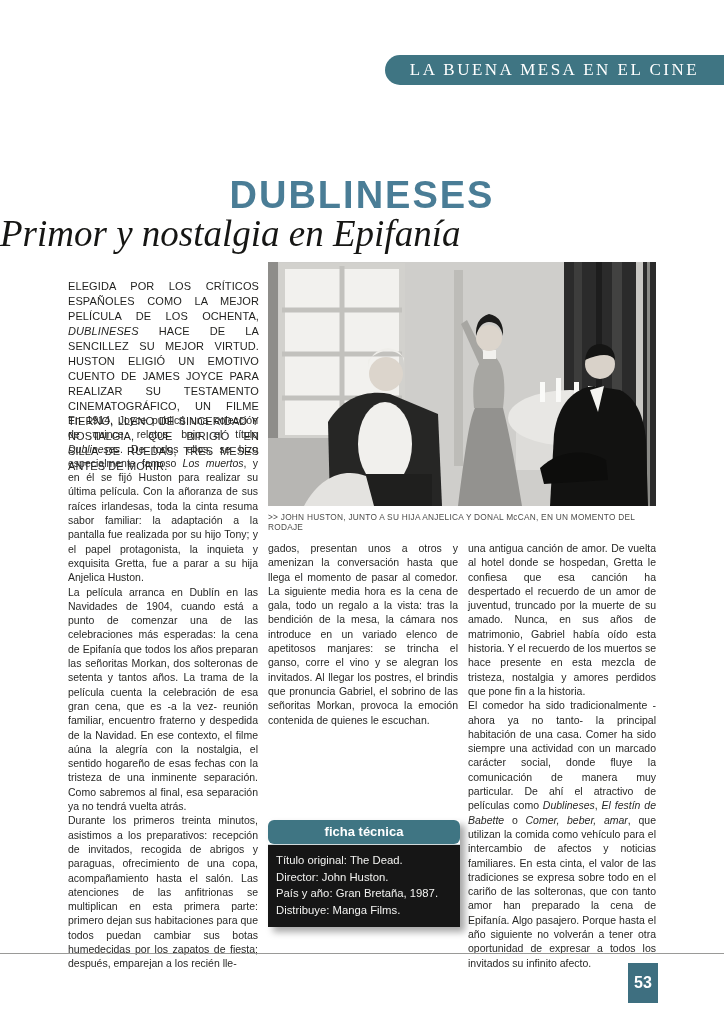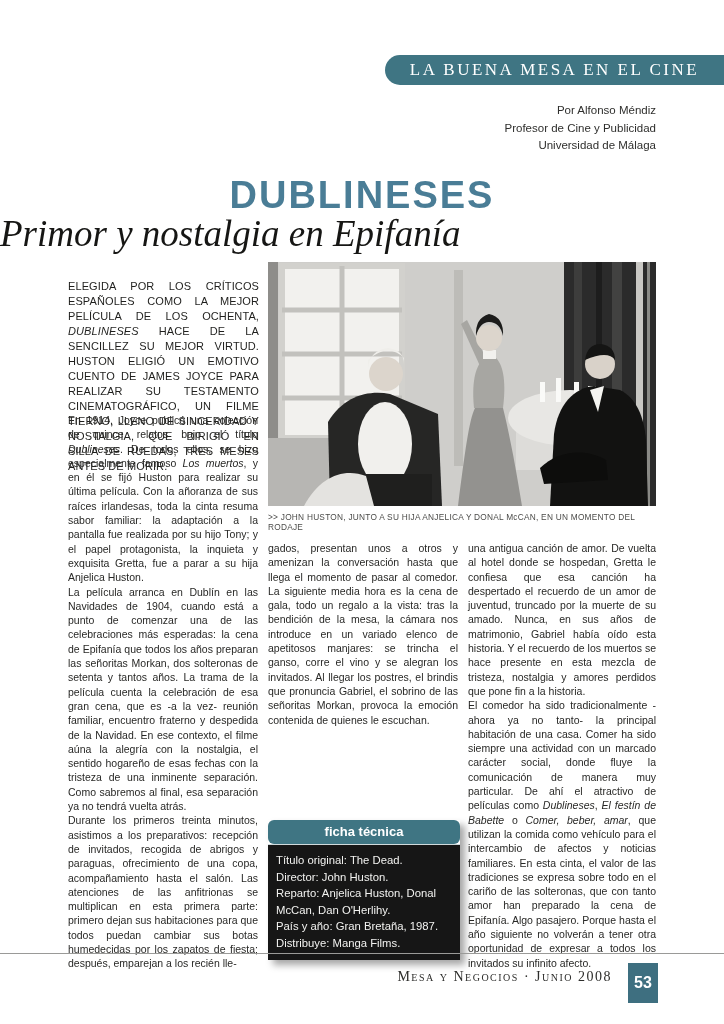--- a/index.html
+++ b/index.html
@@ -96,25 +96,20 @@
 </style>
 </head>
 <body>
 
 <div class="page">
 
   <div class="tagbar">
     <span>LA BUENA MESA EN EL CINE</span>
   </div>
 
-  <div class="byline">
-      <div class="byline-line">Por Alfonso Méndiz</div>
-      <div class="byline-line">Profesor de Cine y Publicidad</div>
-      <div class="byline-line">Universidad de Málaga</div>
-    </div>
 
   <div class="title">DUBLINESES</div>
   <div class="subtitle">Primor y nostalgia en Epifanía</div>
 
   <div class="lead"><span>ELEGIDA POR LOS CRÍTICOS ESPAÑOLES COMO LA MEJOR PELÍCULA DE LOS OCHENTA, </span><i>DUBLINESES</i><span> HACE DE LA SENCILLEZ SU MEJOR VIRTUD. HUSTON ELIGIÓ UN EMOTIVO CUENTO DE JAMES JOYCE PARA REALIZAR SU TESTAMENTO CINEMATOGRÁFICO, UN FILME TIERNO, LLENO DE SINCERIDAD Y NOSTALGIA, QUE DIRIGIÓ EN SILLA DE RUEDAS, TRES MESES ANTES DE MORIR.</span></div>
 
   <div class="photo">
     <svg width="388" height="244" viewBox="0 0 388 244" xmlns="http://www.w3.org/2000/svg">
       <rect x="0" y="0" width="388" height="244" fill="#cfcecb"></rect>
       <rect x="0" y="0" width="10" height="244" fill="#8e8d8a"></rect>
@@ -176,25 +171,23 @@
   <div class="col col3">
     <p><span>una antigua canción de amor. De vuelta al hotel donde se hospedan, Gretta le confiesa que esa canción ha despertado el recuerdo de un amor de juventud, truncado por la muerte de su amado. Nunca, en sus años de matrimonio, Gabriel había oído esta historia. Y el recuerdo de los muertos se hace presente en esta mezcla de tristeza, nostalgia y amores perdidos que pone fin a la historia.</span></p>
     <p><span>El comedor ha sido tradicionalmente - ahora ya no tanto- la principal habitación de una casa. Comer ha sido siempre una actividad con un marcado carácter social, donde fluye la comunicación de manera muy particular. De ahí el atractivo de películas como </span><i>Dublineses</i><span>, </span><i>El festín de Babette</i><span> o </span><i>Comer, beber, amar</i><span>, que utilizan la comida como vehículo para el intercambio de afectos y noticias familiares. En esta cinta, el valor de las tradiciones se expresa sobre todo en el cariño de las solteronas, que con tanto amor han preparado la cena de Epifanía. Algo pasajero. Porque hasta el año siguiente no volverán a tener otra oportunidad de expresar a todos los invitados su infinito afecto.</span></p>
   </div>
 
   <div class="ficha">
     <div class="ficha-header">ficha técnica</div>
     <div class="ficha-body">
         <div class="ficha-line">Título original: The Dead.</div>
         <div class="ficha-line">Director: John Huston.</div>
-        <div class="ficha-line">Reparto: Anjelica Huston, Donal McCan, Dan O'Herlihy.</div>
         <div class="ficha-line">País y año: Gran Bretaña, 1987.</div>
         <div class="ficha-line">Distribuye: Manga Films.</div>
       </div>
   </div>
 
   <div class="footer-rule"></div>
-  <div class="footer-journal">Mesa y Negocios · Junio 2008</div>
   <div class="pagenum">
     <span>53</span>
   </div>
 
 </div>
 
 </body></html>

